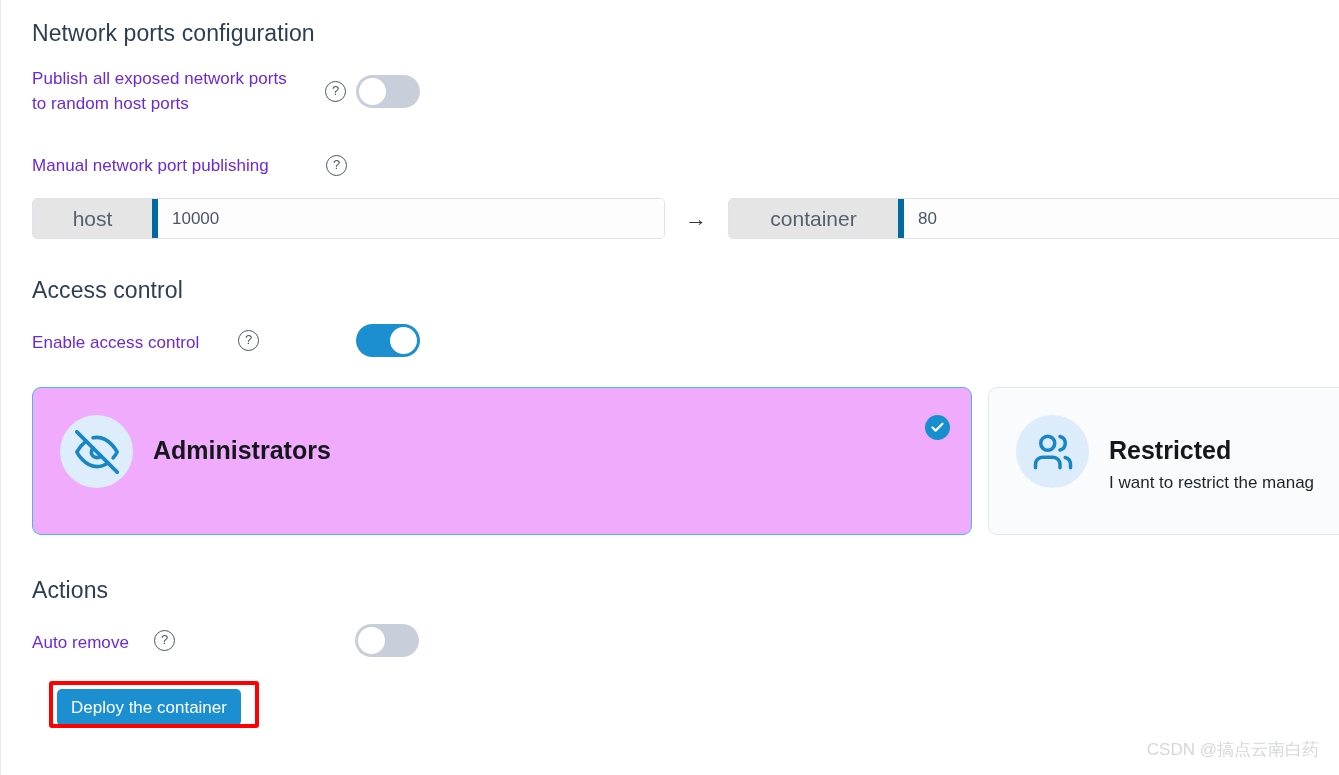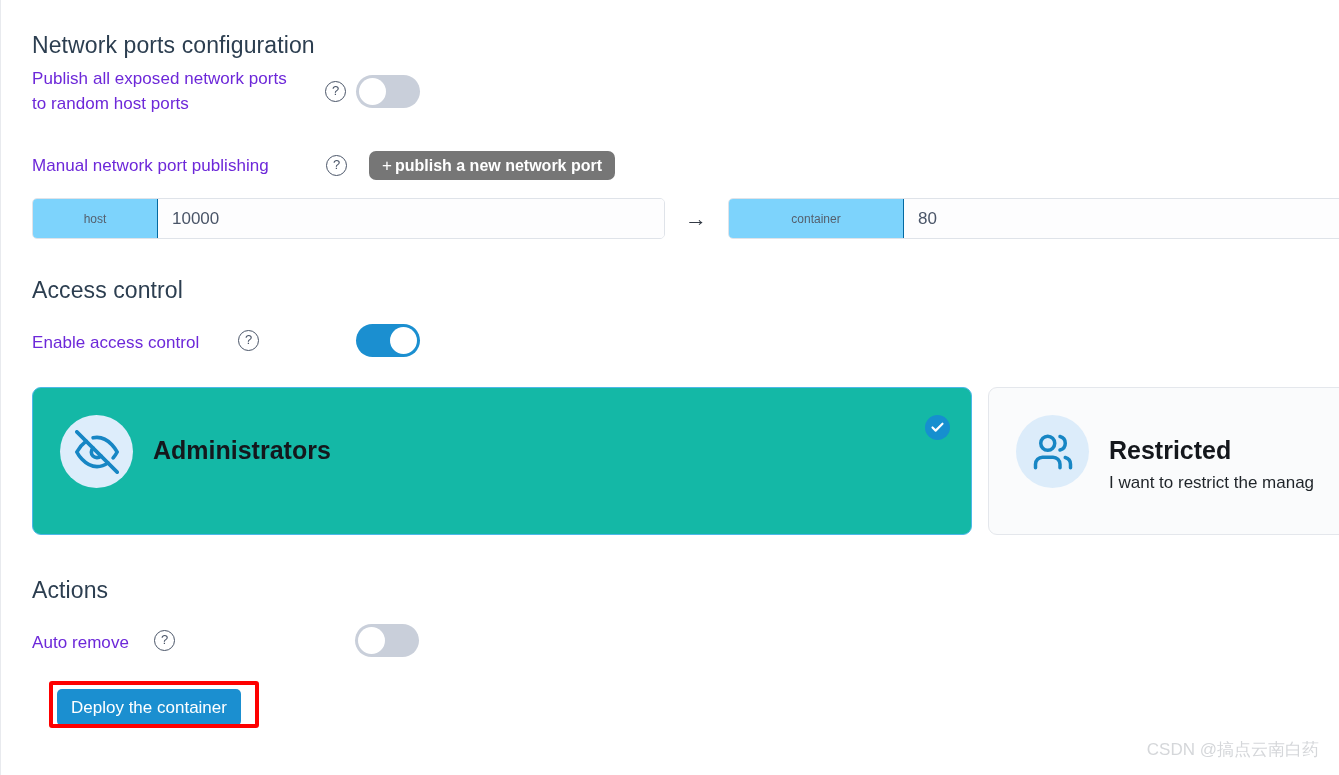--- a/index.html
+++ b/index.html
@@ -93,27 +93,27 @@
   .input-group {
     position: absolute;
     display: flex;
     height: 41px;
     border: 1px solid #dfe3e9;
     border-radius: 5px;
     background: #ffffff;
     overflow: hidden;
   }
   .input-group .addon {
-    background: #7dd3fc;
+    background: #e5e5e5;
     color: #55606e;
-    font-size: 12px;
+    font-size: 21px;
     display: flex;
     align-items: center;
     justify-content: center;
-    border-right: 1px solid #0369a1;
+    border-right: 6px solid #0369a1;
     padding: 0 20px;
   }
   .input-group .field {
     border: none;
     outline: none;
     background: #fdfdfe;
     font-size: 17px;
     color: #4a5568;
     font-family: "Liberation Sans", sans-serif;
     padding: 0 14px;
@@ -130,21 +130,21 @@
   
   .ac-card {
     position: absolute;
     height: 148px;
     border-radius: 9px;
     background: #fafbfc;
     border: 1px solid #e4e7ec;
     cursor: pointer;
   }
   .ac-card.selected {
-    background: #14b8a6;
+    background: #f0abfc;
     border: 1px solid #4cb8e8;
   }
   .ac-card .circle {
     position: absolute;
     left: 27px; top: 27px;
     width: 73px; height: 73px;
     border-radius: 50%;
     background: #dcecfa;
     display: flex;
     align-items: center;
@@ -212,37 +212,34 @@
     font-size: 17px;
     color: #d5d7da;
     white-space: nowrap;
   }
 </style>
 </head>
 <body>
 
 <div id="root">
 
-  <div class="section-title" style="left:31px; top:20px;margin-top:12px;">Network ports configuration</div>
+  <div class="section-title" style="left:31px; top:20px;">Network ports configuration</div>
 
   <div class="form-label" style="left:31px; top:66px; width:265px;">Publish all exposed network ports to random host ports</div>
 
   <div class="help-icon" style="left:324px; top:81px;">?</div>
 
   <div class="toggle" style="left:355px; top:75px;">
     <div class="knob"></div>
   </div>
 
   <div class="form-label" style="left:31px; top:153px;">Manual network port publishing</div>
 
   <div class="help-icon" style="left:325px; top:155px;">?</div>
 
-  <button class="btn-gray" style="left:368px; top:151px;">
-    <span class="plus">+</span><span>publish a new network port</span>
-  </button>
 
   <div class="input-group" style="left:31px; top:198px; width:633px;">
     <div class="addon" style="width:125px;">host</div>
     <input class="field" type="text" value="10000" style="">
   </div>
 
   <div class="arrow-glyph" style="left:684px; top:208px;">→</div>
 
   <div class="input-group" style="left:727px; top:198px; width:640px;">
     <div class="addon" style="width:175px;">container</div>

